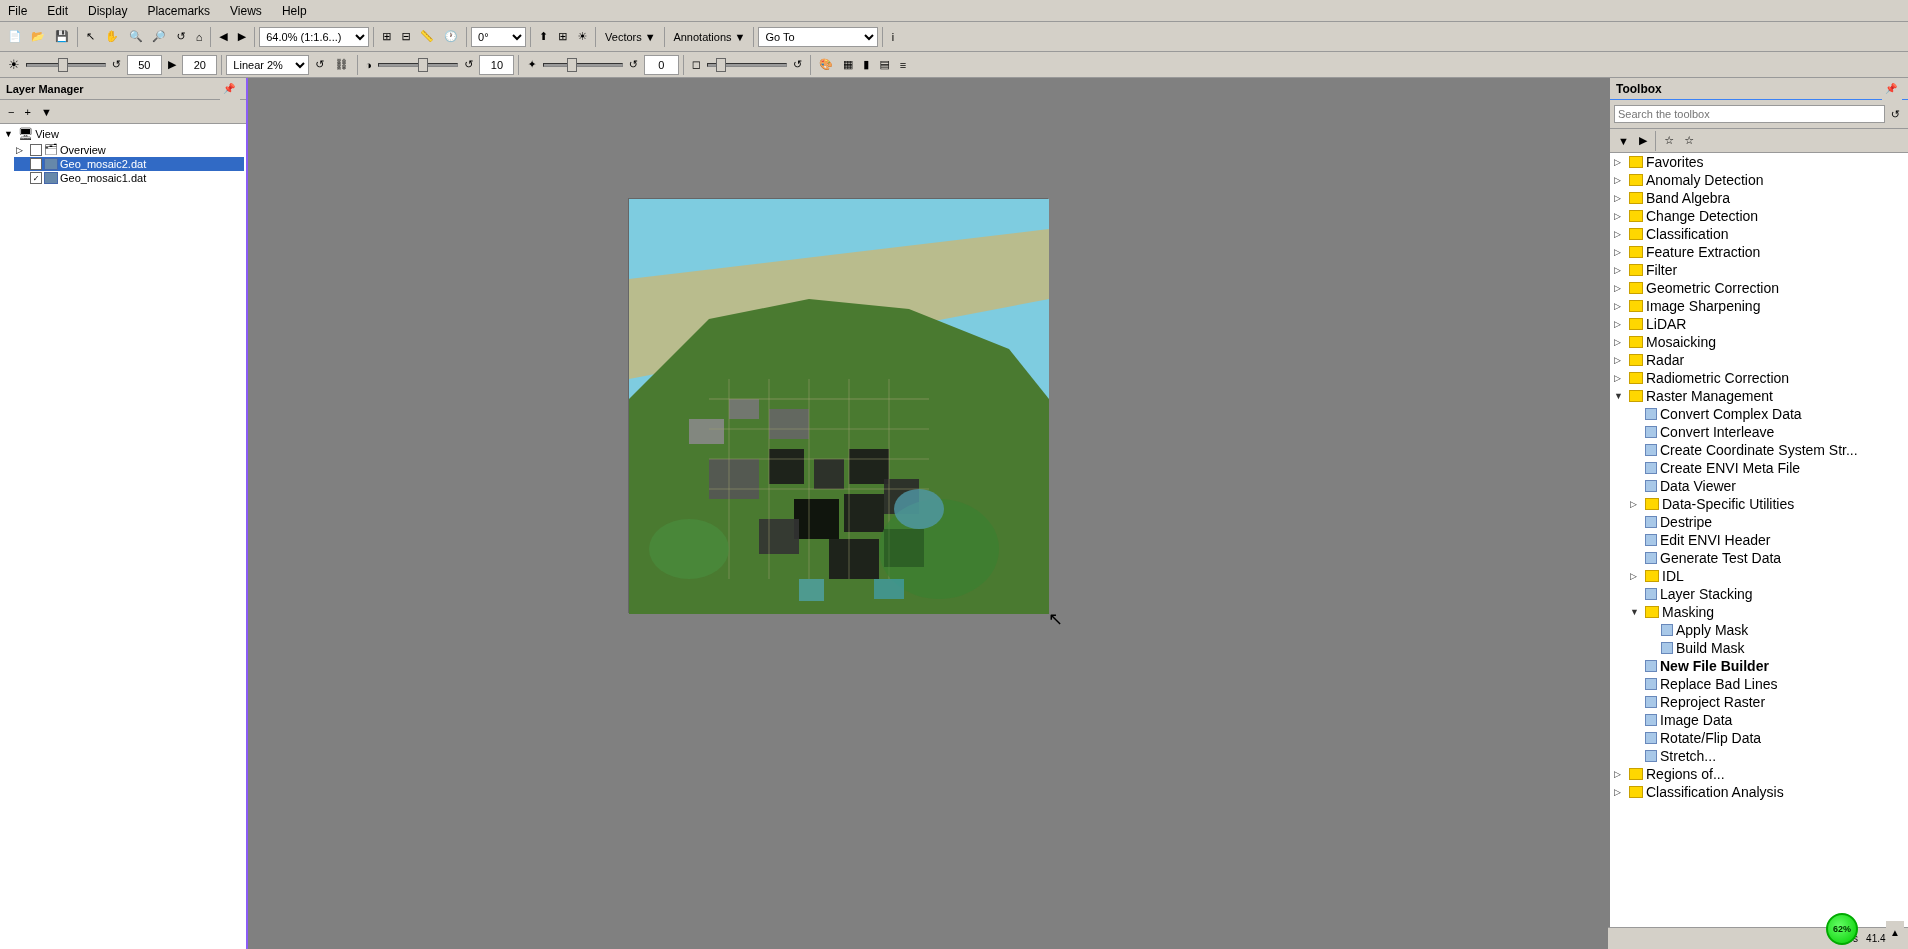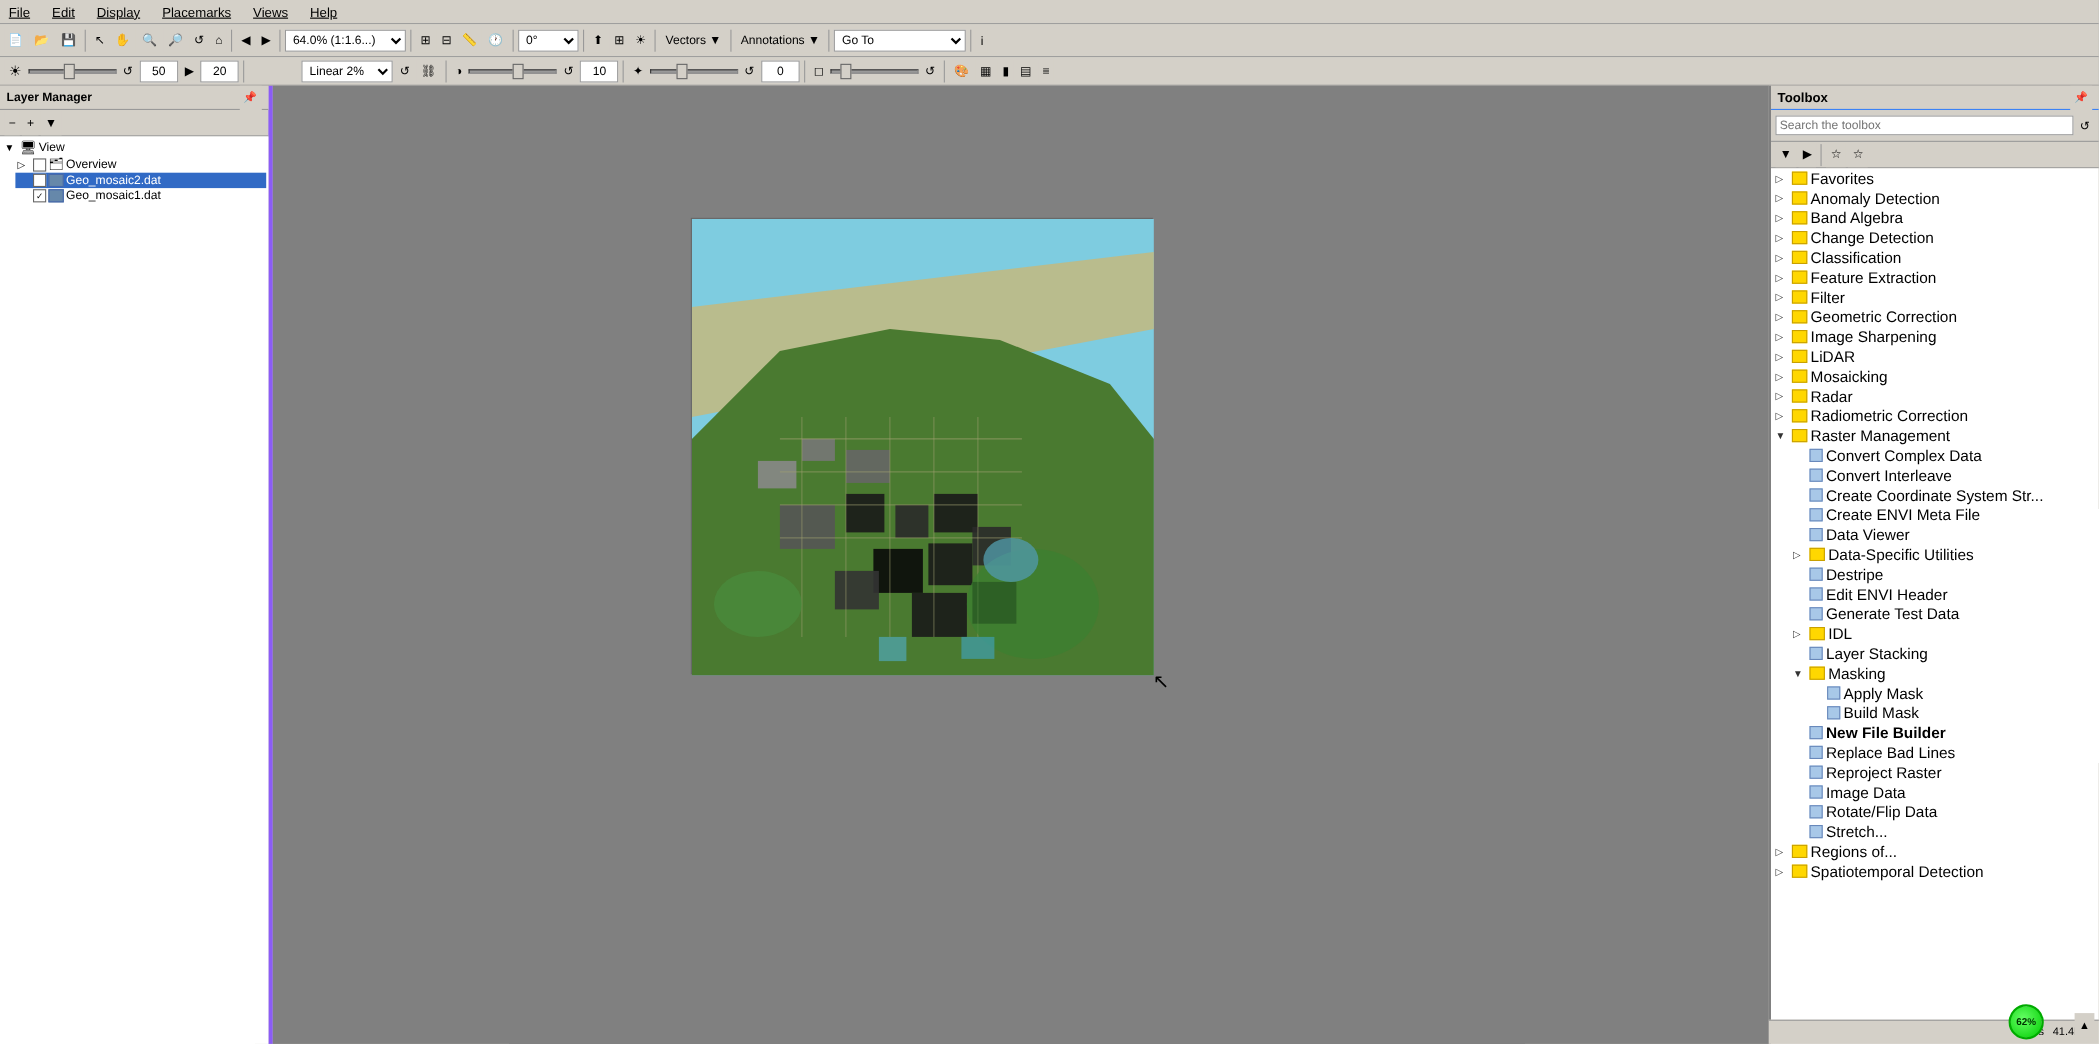--- a/index.html
+++ b/index.html
@@ -7,21 +7,20 @@
 
     
     #menubar {
       background: #d4d0c8;
       border-bottom: 1px solid #999;
       padding: 2px 4px;
       display: flex;
       align-items: center;
       gap: 12px;
       height: 22px;
-      text-decoration: underline;
     }
     .menu-item {
       cursor: pointer;
       padding: 1px 4px;
       font-size: 12px;
     }
 
     
     .toolbar {
       background: #d4d0c8;
@@ -94,21 +93,21 @@
     
     #main-area {
       display: flex;
       height: calc(949px - 78px);
     }
 
     
     #layer-panel {
       width: 248px;
       background: #d4d0c8;
-      border-right: 4px solid #8b5cf6;
+      border-right: 2px solid #8b5cf6;
       display: flex;
       flex-direction: column;
       flex-shrink: 0;
     }
     #layer-header {
       background: #d4d0c8;
       border-bottom: 1px solid #999;
       padding: 3px 6px;
       font-weight: bold;
       font-size: 11px;
@@ -325,21 +324,21 @@
   <button class="toolbar-btn" style="font-size:13px;">☀</button>
   <div class="slider-track">
     <div class="slider-thumb" style="left:40%;"></div>
   </div>
   <button class="toolbar-btn">↺</button>
   <input class="toolbar-input" type="text" value="50" style="">
   <button class="toolbar-btn">▶</button>
   <input class="toolbar-input" type="text" value="20" style="">
   <div class="toolbar-sep"></div>
 
-  <select class="toolbar-select" style="width:83px;margin-left:48px;">
+  <select class="toolbar-select" style="width:83px;">
     <option>Linear 2%</option>
   </select>
   <button class="toolbar-btn">↺</button>
   <button class="toolbar-btn">⛓</button>
   <div class="toolbar-sep"></div>
 
   <button class="toolbar-btn">◑</button>
   <div class="slider-track">
     <div class="slider-thumb" style="left:50%;"></div>
   </div>
@@ -664,21 +663,21 @@
             <span class="tb-label">Stretch...</span>
           </div>
           <div class="tb-item" style="padding-left: 4px;">
             <span class="tb-toggle">▷</span>
             <span class="tb-folder"></span>
             <span class="tb-label">Regions of...</span>
           </div>
           <div class="tb-item" style="padding-left: 4px;">
             <span class="tb-toggle">▷</span>
             <span class="tb-folder"></span>
-            <span class="tb-label">Spatiotemporal Detection</span>
+            <span class="tb-label">Classification Analysis</span>
           </div>
         </div>
     </div>
 
     <div id="statusbar">
       <span>0K/s</span>
       <span>41.4K/s</span>
       <div class="cpu-badge">62%</div>
       <button class="toolbar-btn" style="position:absolute; right:4px; bottom:6px; font-size:10px;">▲</button>
     </div>

